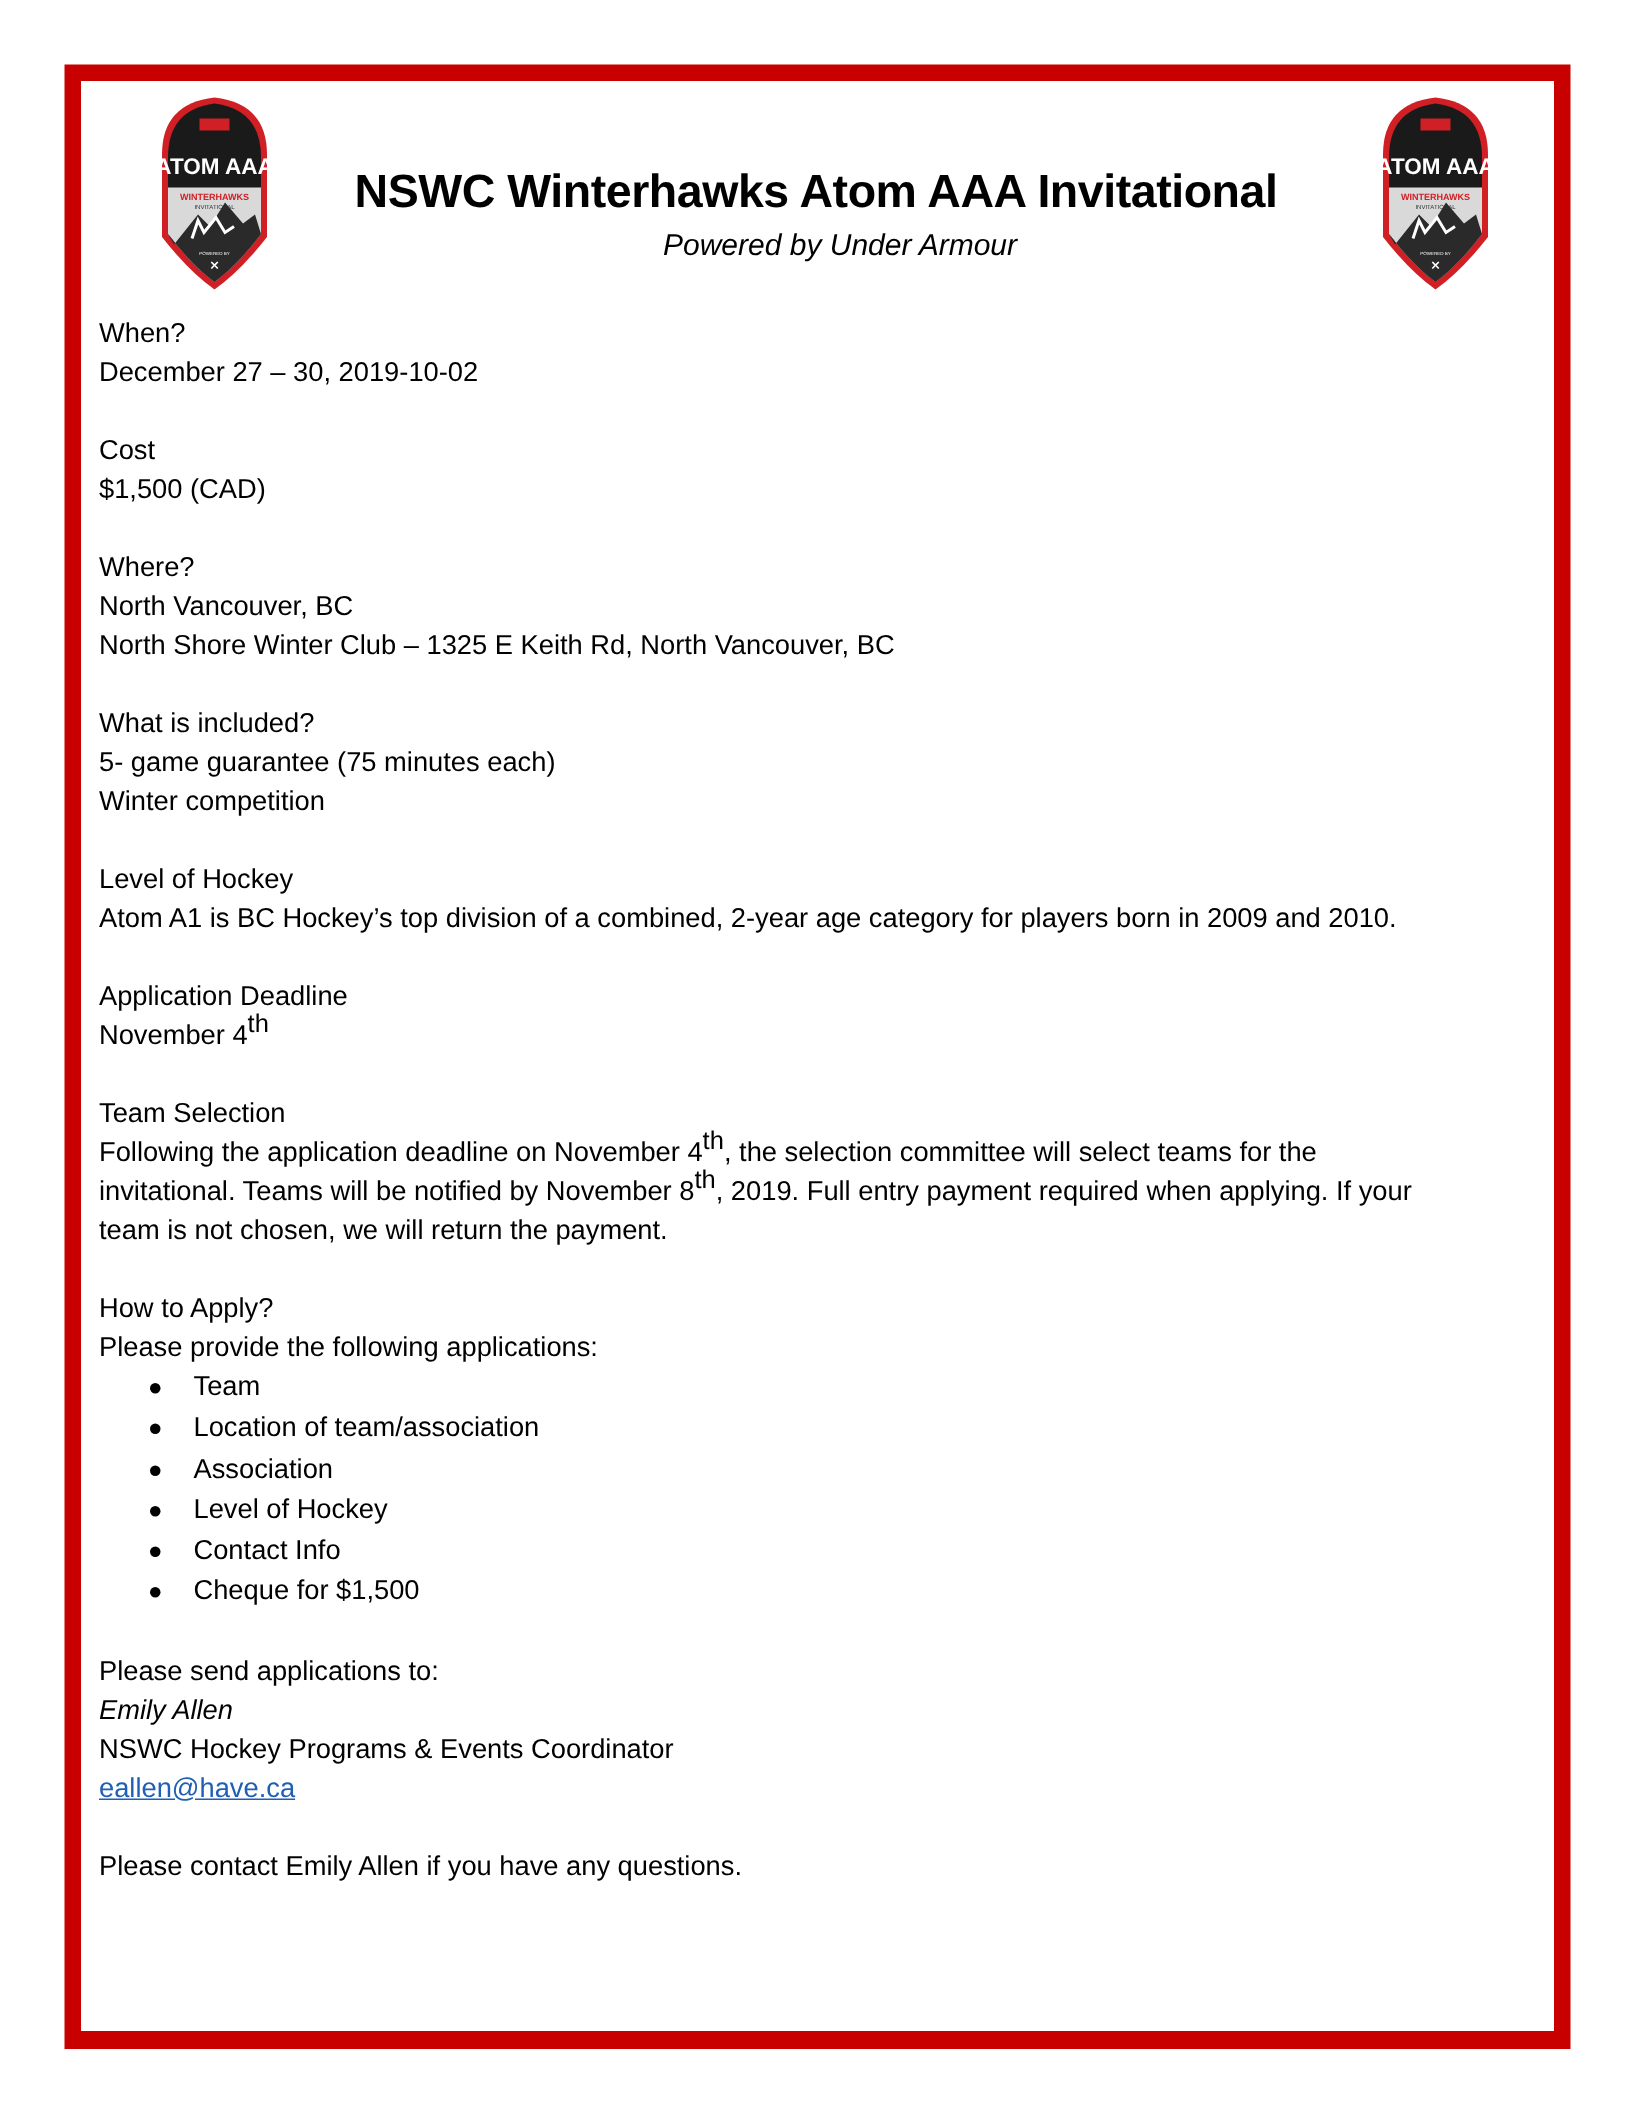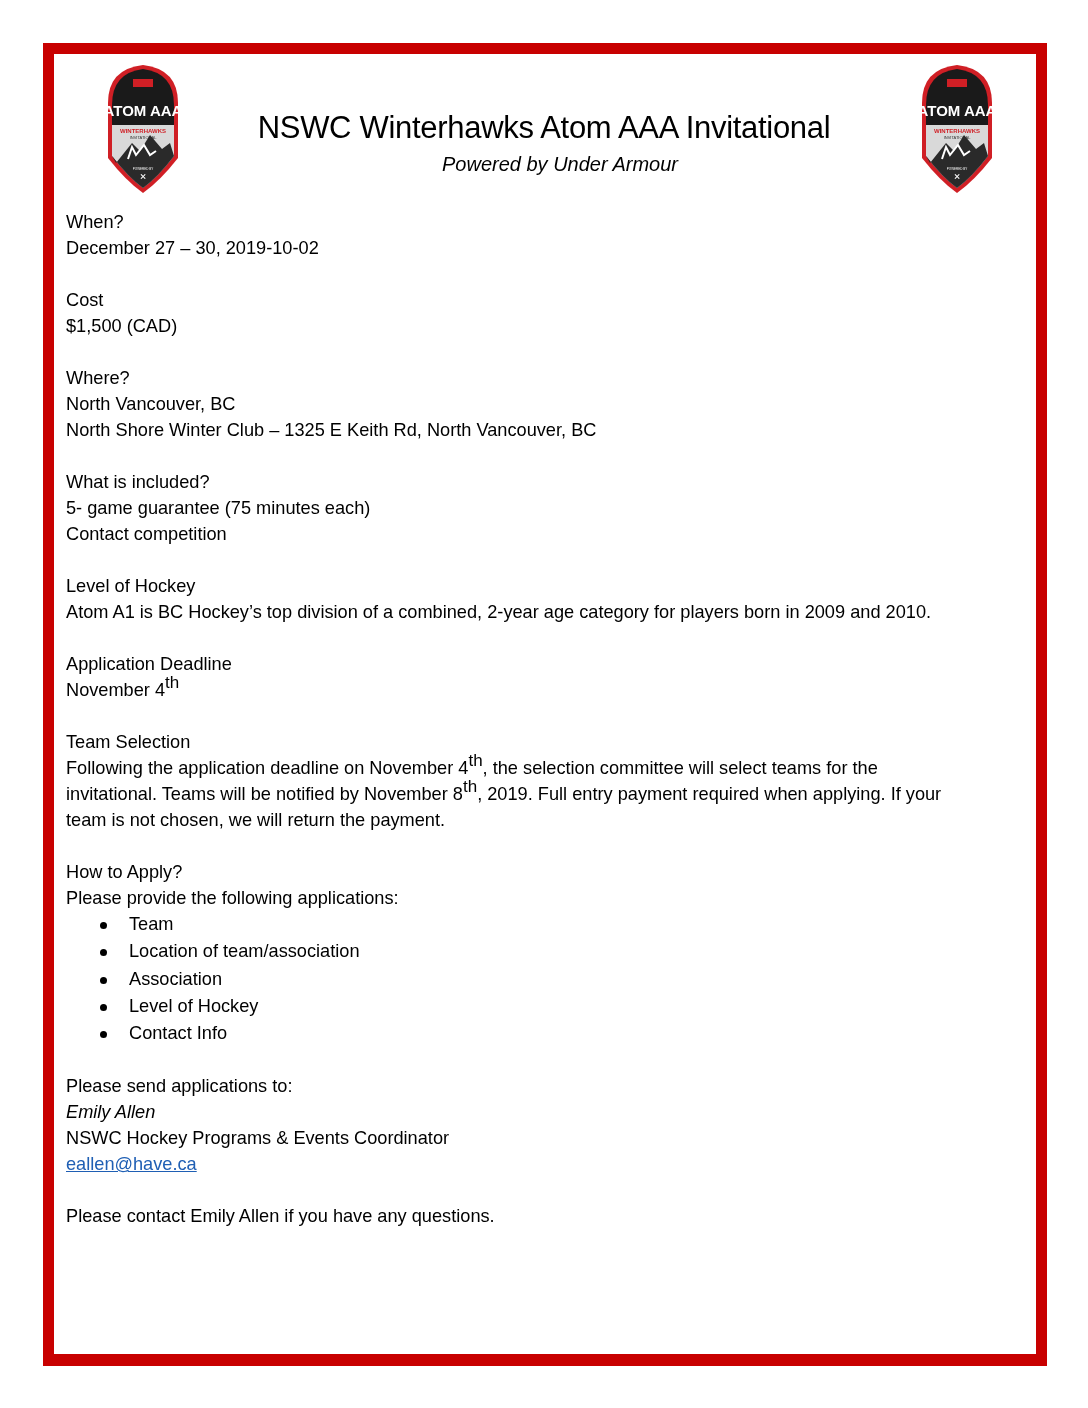--- a/index.html
+++ b/index.html
@@ -4,21 +4,21 @@
 <style>
   html, body { margin: 0; padding: 0; background: #ffffff; }
   body { width: 1088px; height: 1408px; position: relative; overflow: hidden;
          font-family: "Liberation Sans", "DejaVu Sans", sans-serif; color: #000; }
   .frame { position: absolute; left: 43px; top: 43px; width: 1004px; height: 1323px;
            box-sizing: border-box; border: 11px solid #c80000; border-bottom-width: 12px; }
   .logo { position: absolute; width: 86px; height: 132px; }
   .logo-left { left: 100px; top: 63px; }
   .logo-right { left: 914px; top: 63px; }
   .title { position: absolute; left: 0; width: 1088px; top: 110px; text-align: center;
-           font-weight: normal; font-size: 31px; letter-spacing: -0.3px; }
+           font-weight: bold; font-size: 31px; letter-spacing: -0.3px; }
   .subtitle { position: absolute; left: 16px; width: 1088px; top: 153px; text-align: center;
               font-style: italic; font-size: 20px; padding-left: 0px; }
   .content { position: absolute; left: 66px; top: 209px; width: 960px; font-size: 18.2px; line-height: 26px; }
   .sec { margin-bottom: 26px; }
   .h { font-weight: normal; }
   .line { white-space: nowrap; }
   sup { font-size: 17px; line-height: 0; position: relative; top: -1px; }
   ul.bullets { list-style: none; margin: 0; padding: 0; }
   ul.bullets li { position: relative; padding-left: 63px; height: 27.3px; line-height: 27px; }
   ul.bullets li::before { content: ""; position: absolute; left: 34px; top: 11px; width: 7px; height: 7px; border-radius: 50%; background: #000; }
@@ -75,21 +75,21 @@
 
   <div class="sec">
     <div class="h">Where?</div>
     <div class="line">North Vancouver, BC</div>
     <div class="line">North Shore Winter Club – 1325 E Keith Rd, North Vancouver, BC</div>
   </div>
 
   <div class="sec">
     <div class="h">What is included?</div>
     <div class="line">5- game guarantee (75 minutes each)</div>
-    <div class="line">Contact competition</div>
+    <div class="line">Winter competition</div>
   </div>
 
   <div class="sec">
     <div class="h">Level of Hockey</div>
     <div class="line">Atom A1 is BC Hockey’s top division of a combined, 2-year age category for players born in 2009 and 2010.</div>
   </div>
 
   <div class="sec">
     <div class="h">Application Deadline</div>
     <div class="line"><span>November 4</span><sup>th</sup></div>
@@ -104,20 +104,21 @@
 
   <div class="sec">
     <div class="h">How to Apply?</div>
     <div class="line">Please provide the following applications:</div>
     <ul class="bullets">
       <li>Team</li>
       <li>Location of team/association</li>
       <li>Association</li>
       <li>Level of Hockey</li>
       <li>Contact Info</li>
+      <li>Cheque for $1,500</li>
     </ul>
   </div>
 
   <div class="sec">
     <div class="h">Please send applications to:</div>
     <div class="line italic">Emily Allen</div>
     <div class="line">NSWC Hockey Programs &amp; Events Coordinator</div>
     <div class="line"><a class="email">eallen@have.ca</a></div>
   </div>
 

